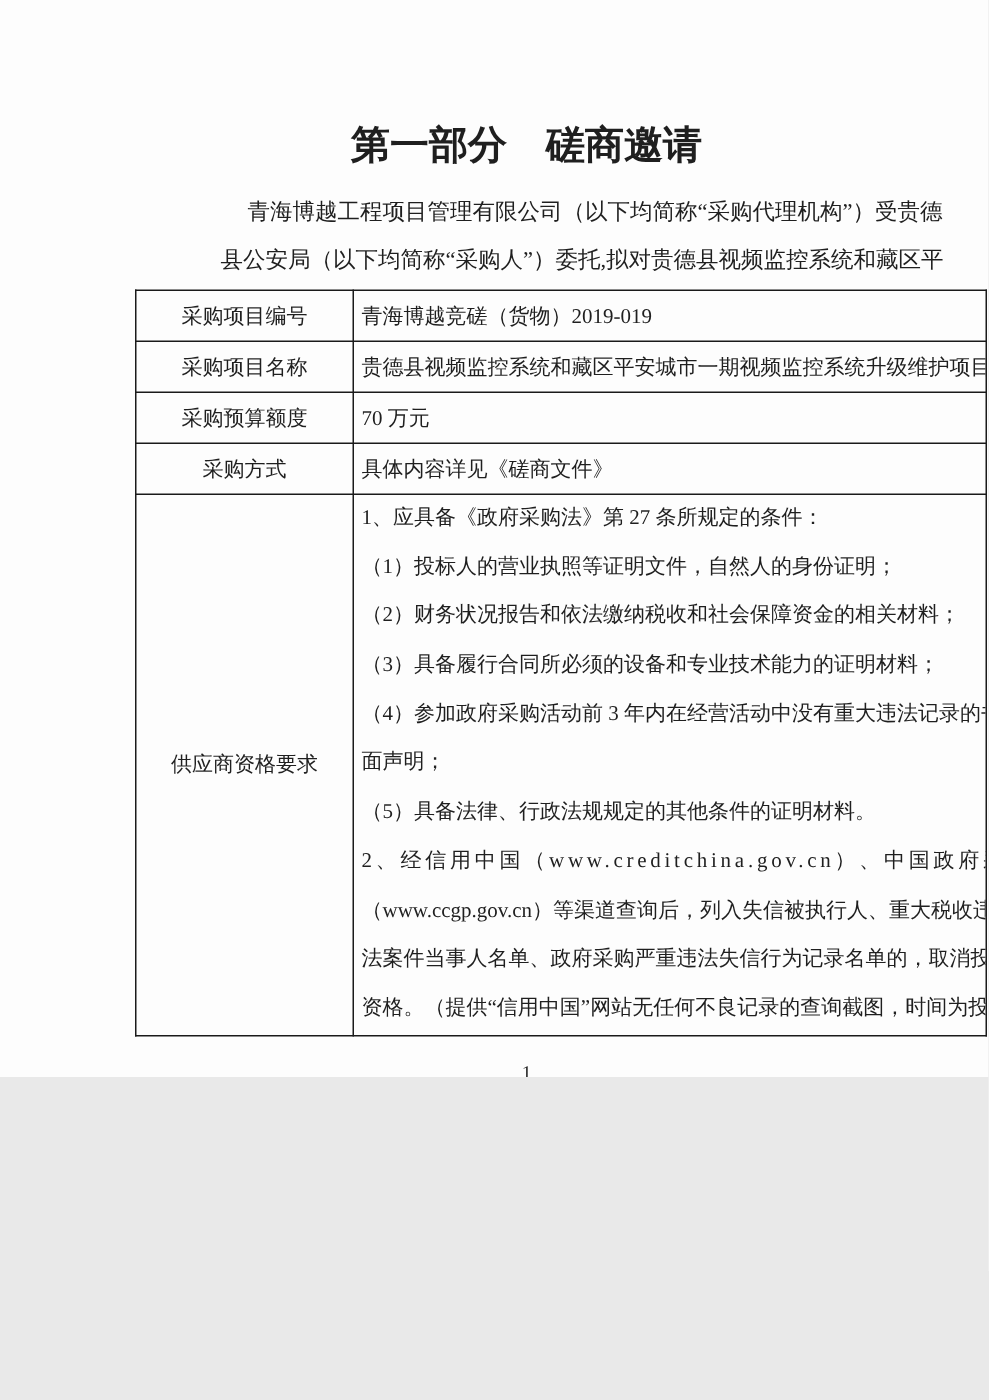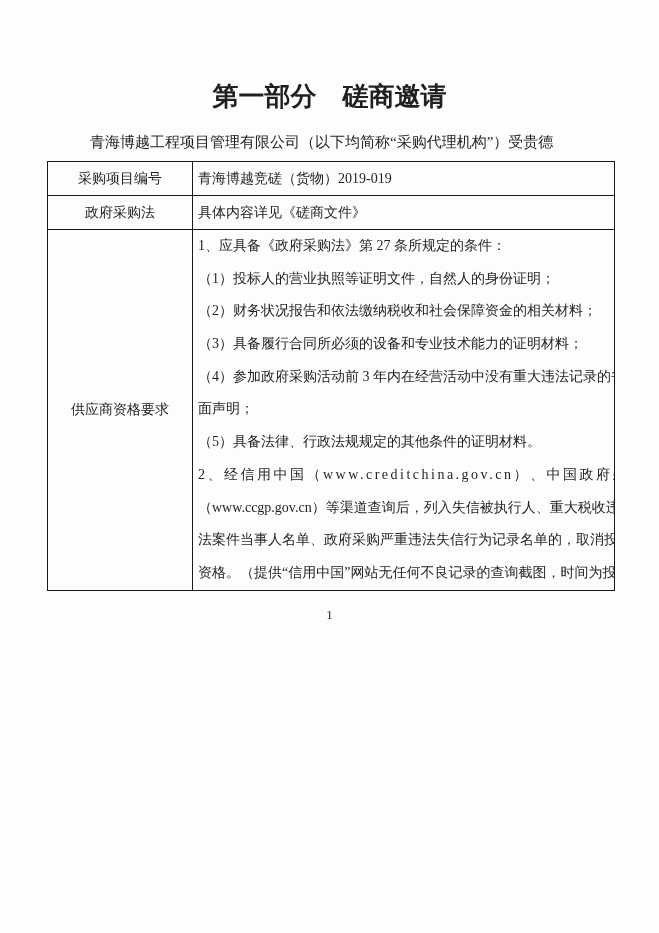--- a/index.html
+++ b/index.html
@@ -4,34 +4,35 @@
 <style>
   * { margin: 0; padding: 0; box-sizing: border-box; }
   html, body { background: #e9e9e9; }
   body {
     width: 659px; height: 933px;
     font-family: "Liberation Serif", "DejaVu Serif", serif;
     color: #1f1f1f;
   }
   .page {
     position: relative;
-    width: 659px; height: 933px;
+    width: 659px; height: 718px;
     background: #fdfdfd;
     overflow: hidden;
+    padding-left: 43px;
   }
   .doc-title {
     padding-top: 80px;
     text-align: center;
     font-size: 26px;
     font-weight: bold;
     line-height: 34px;
     white-space: pre;
   }
   .intro {
-    margin: 12px 78px 0 72px;
+    margin: 12px 78px 0 104px;
     font-size: 15px;
   }
   .intro-line {
     height: 32px;
     line-height: 32px;
     white-space: nowrap;
   }
   .intro-line.indent { text-indent: 18px; }
   table.info-table {
     border-collapse: collapse;
@@ -65,34 +66,43 @@
 </style>
 </head>
 <body>
 
 <div class="page">
 
   <h1 class="doc-title">第一部分　磋商邀请</h1>
 
   <div class="intro">
     <div class="intro-line indent">青海博越工程项目管理有限公司（以下均简称“采购代理机构”）受贵德</div>
+    <div class="intro-line">县公安局（以下均简称“采购人”）委托,拟对贵德县视频监控系统和藏区平</div>
   </div>
 
   <table class="info-table">
     <colgroup>
         <col class="c1">
         <col class="c2">
       </colgroup>
     <tbody>
       <tr class="info-row">
         <td class="cell-label">采购项目编号</td>
         <td class="cell-value">青海博越竞磋（货物）2019-019</td>
       </tr>
       <tr class="info-row">
-        <td class="cell-label">政府采购法</td>
+        <td class="cell-label">采购项目名称</td>
+        <td class="cell-value">贵德县视频监控系统和藏区平安城市一期视频监控系统升级维护项目</td>
+      </tr>
+      <tr class="info-row">
+        <td class="cell-label">采购预算额度</td>
+        <td class="cell-value">70 万元</td>
+      </tr>
+      <tr class="info-row">
+        <td class="cell-label">采购方式</td>
         <td class="cell-value">具体内容详见《磋商文件》</td>
       </tr>
       <tr>
         <td class="cell-label">供应商资格要求</td>
         <td class="cell-qual">
           <div class="qline">1、应具备《政府采购法》第 27 条所规定的条件：</div>
           <div class="qline">（1）投标人的营业执照等证明文件，自然人的身份证明；</div>
           <div class="qline">（2）财务状况报告和依法缴纳税收和社会保障资金的相关材料；</div>
           <div class="qline">（3）具备履行合同所必须的设备和专业技术能力的证明材料；</div>
           <div class="qline">（4）参加政府采购活动前 3 年内在经营活动中没有重大违法记录的书</div>

